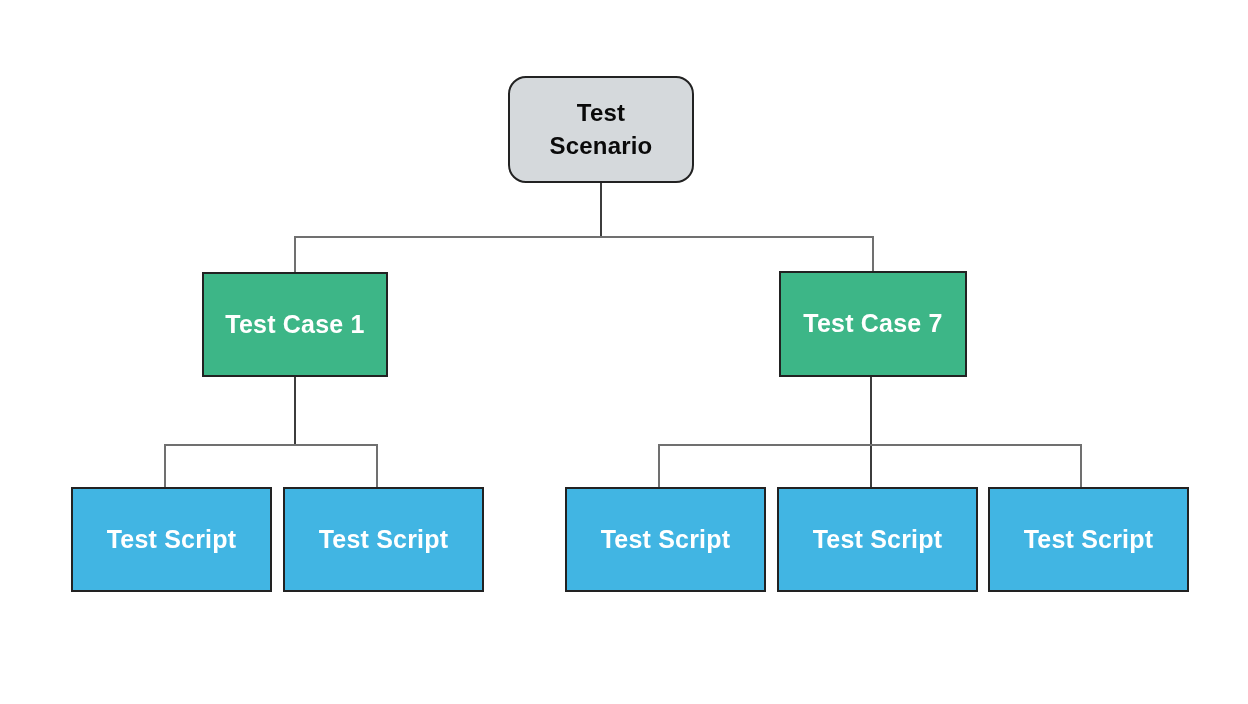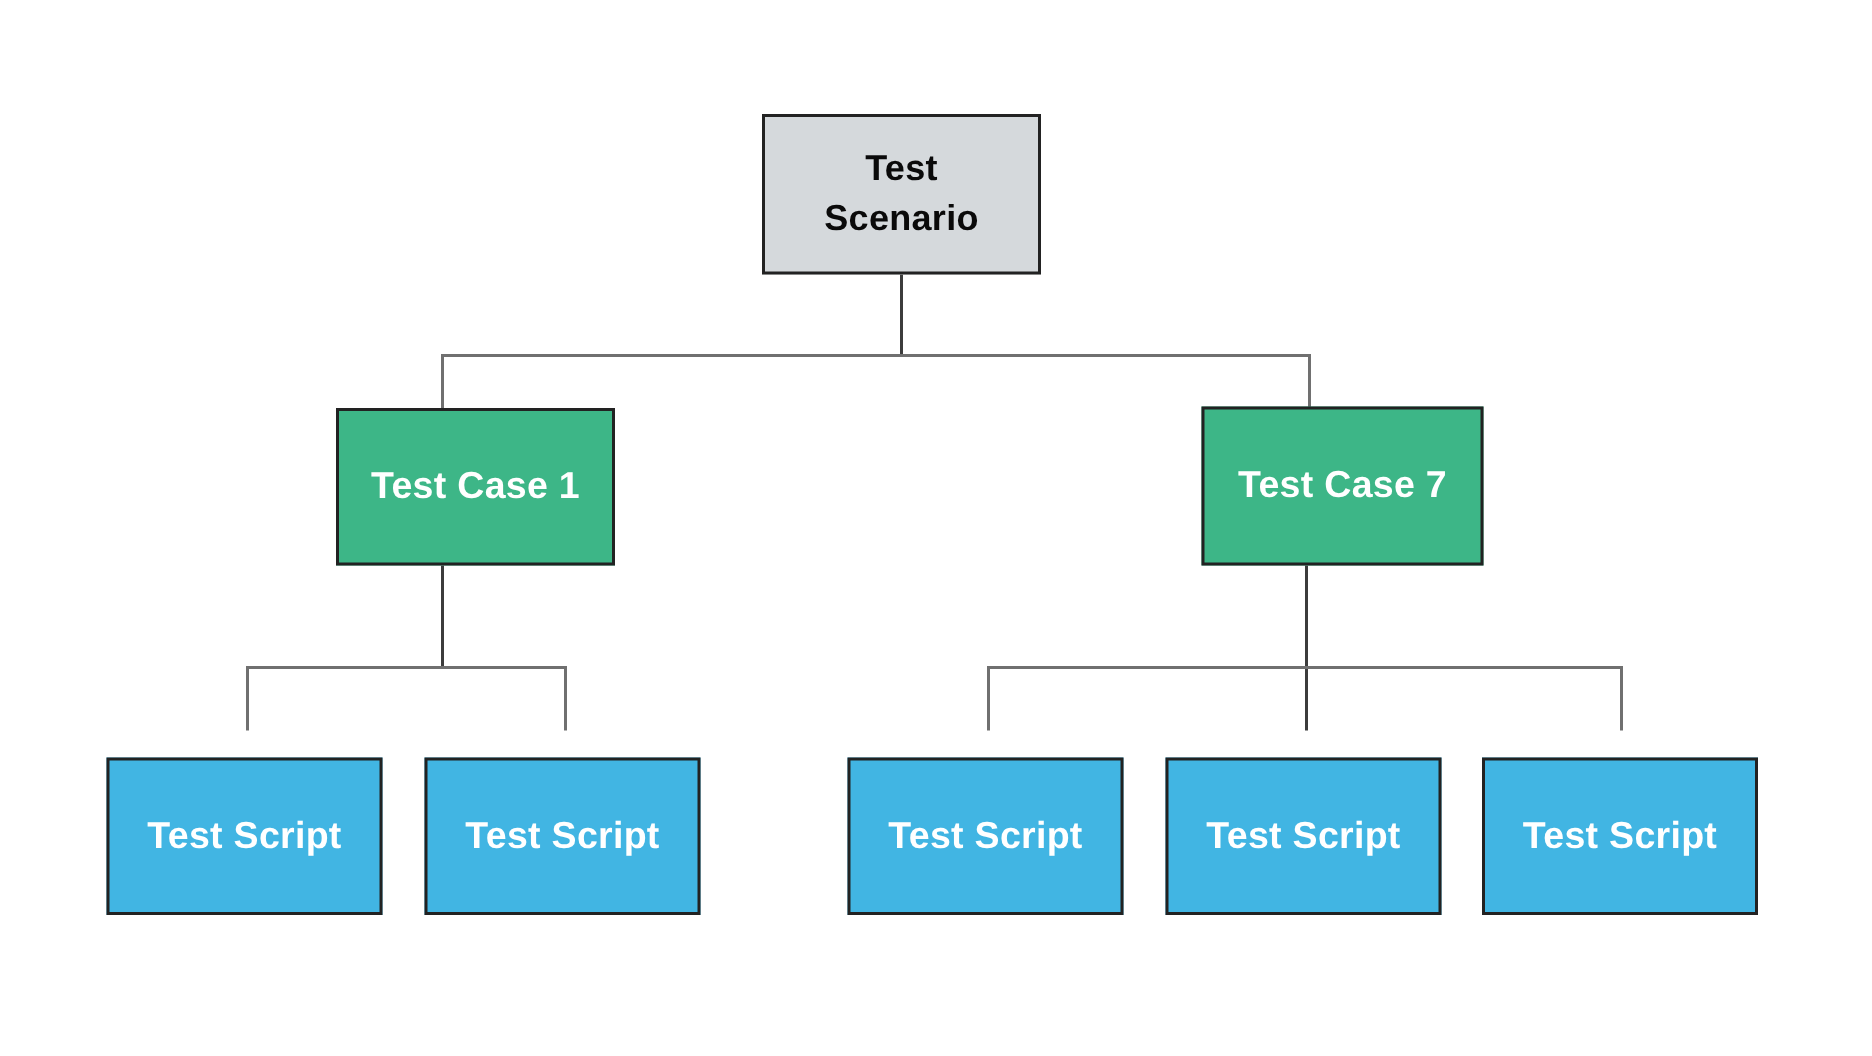--- a/index.html
+++ b/index.html
@@ -33,33 +33,33 @@
     font-weight:700;
     font-size:25px;
     line-height:1.35;
     letter-spacing:0.2px;
   }
   .node--root{
     left:508px;top:76px;width:186px;height:107px;
     background:var(--root-fill);
     color:#0a0a0a;
     font-size:24px;
+    border-radius:18px;
   }
   .node--root .label{display:block;width:120px;margin:0 auto;}
   .node--case{
     background:var(--case-fill);
     color:#ffffff;
-    margin-left:22px;
   }
   .node--case1{left:202px;top:272px;width:186px;height:105px;}
   .node--case2{left:779px;top:271px;width:188px;height:106px;}
   .node--script{
     background:var(--script-fill);
     color:#ffffff;
-    top:487px;width:184px;height:105px;margin-top:18px;
+    top:487px;width:201px;height:105px;
   }
   .node--s1{left:71px;}
   .node--s2{left:283px;}
   .node--s3{left:565px;}
   .node--s4{left:777px;}
   .node--s5{left:988px;}
   .hline,.vline{position:absolute;background:var(--line);}
   .hline{height:2px;}
   .vline{width:2px;}
   .line--dark{background:var(--line-dark);}

